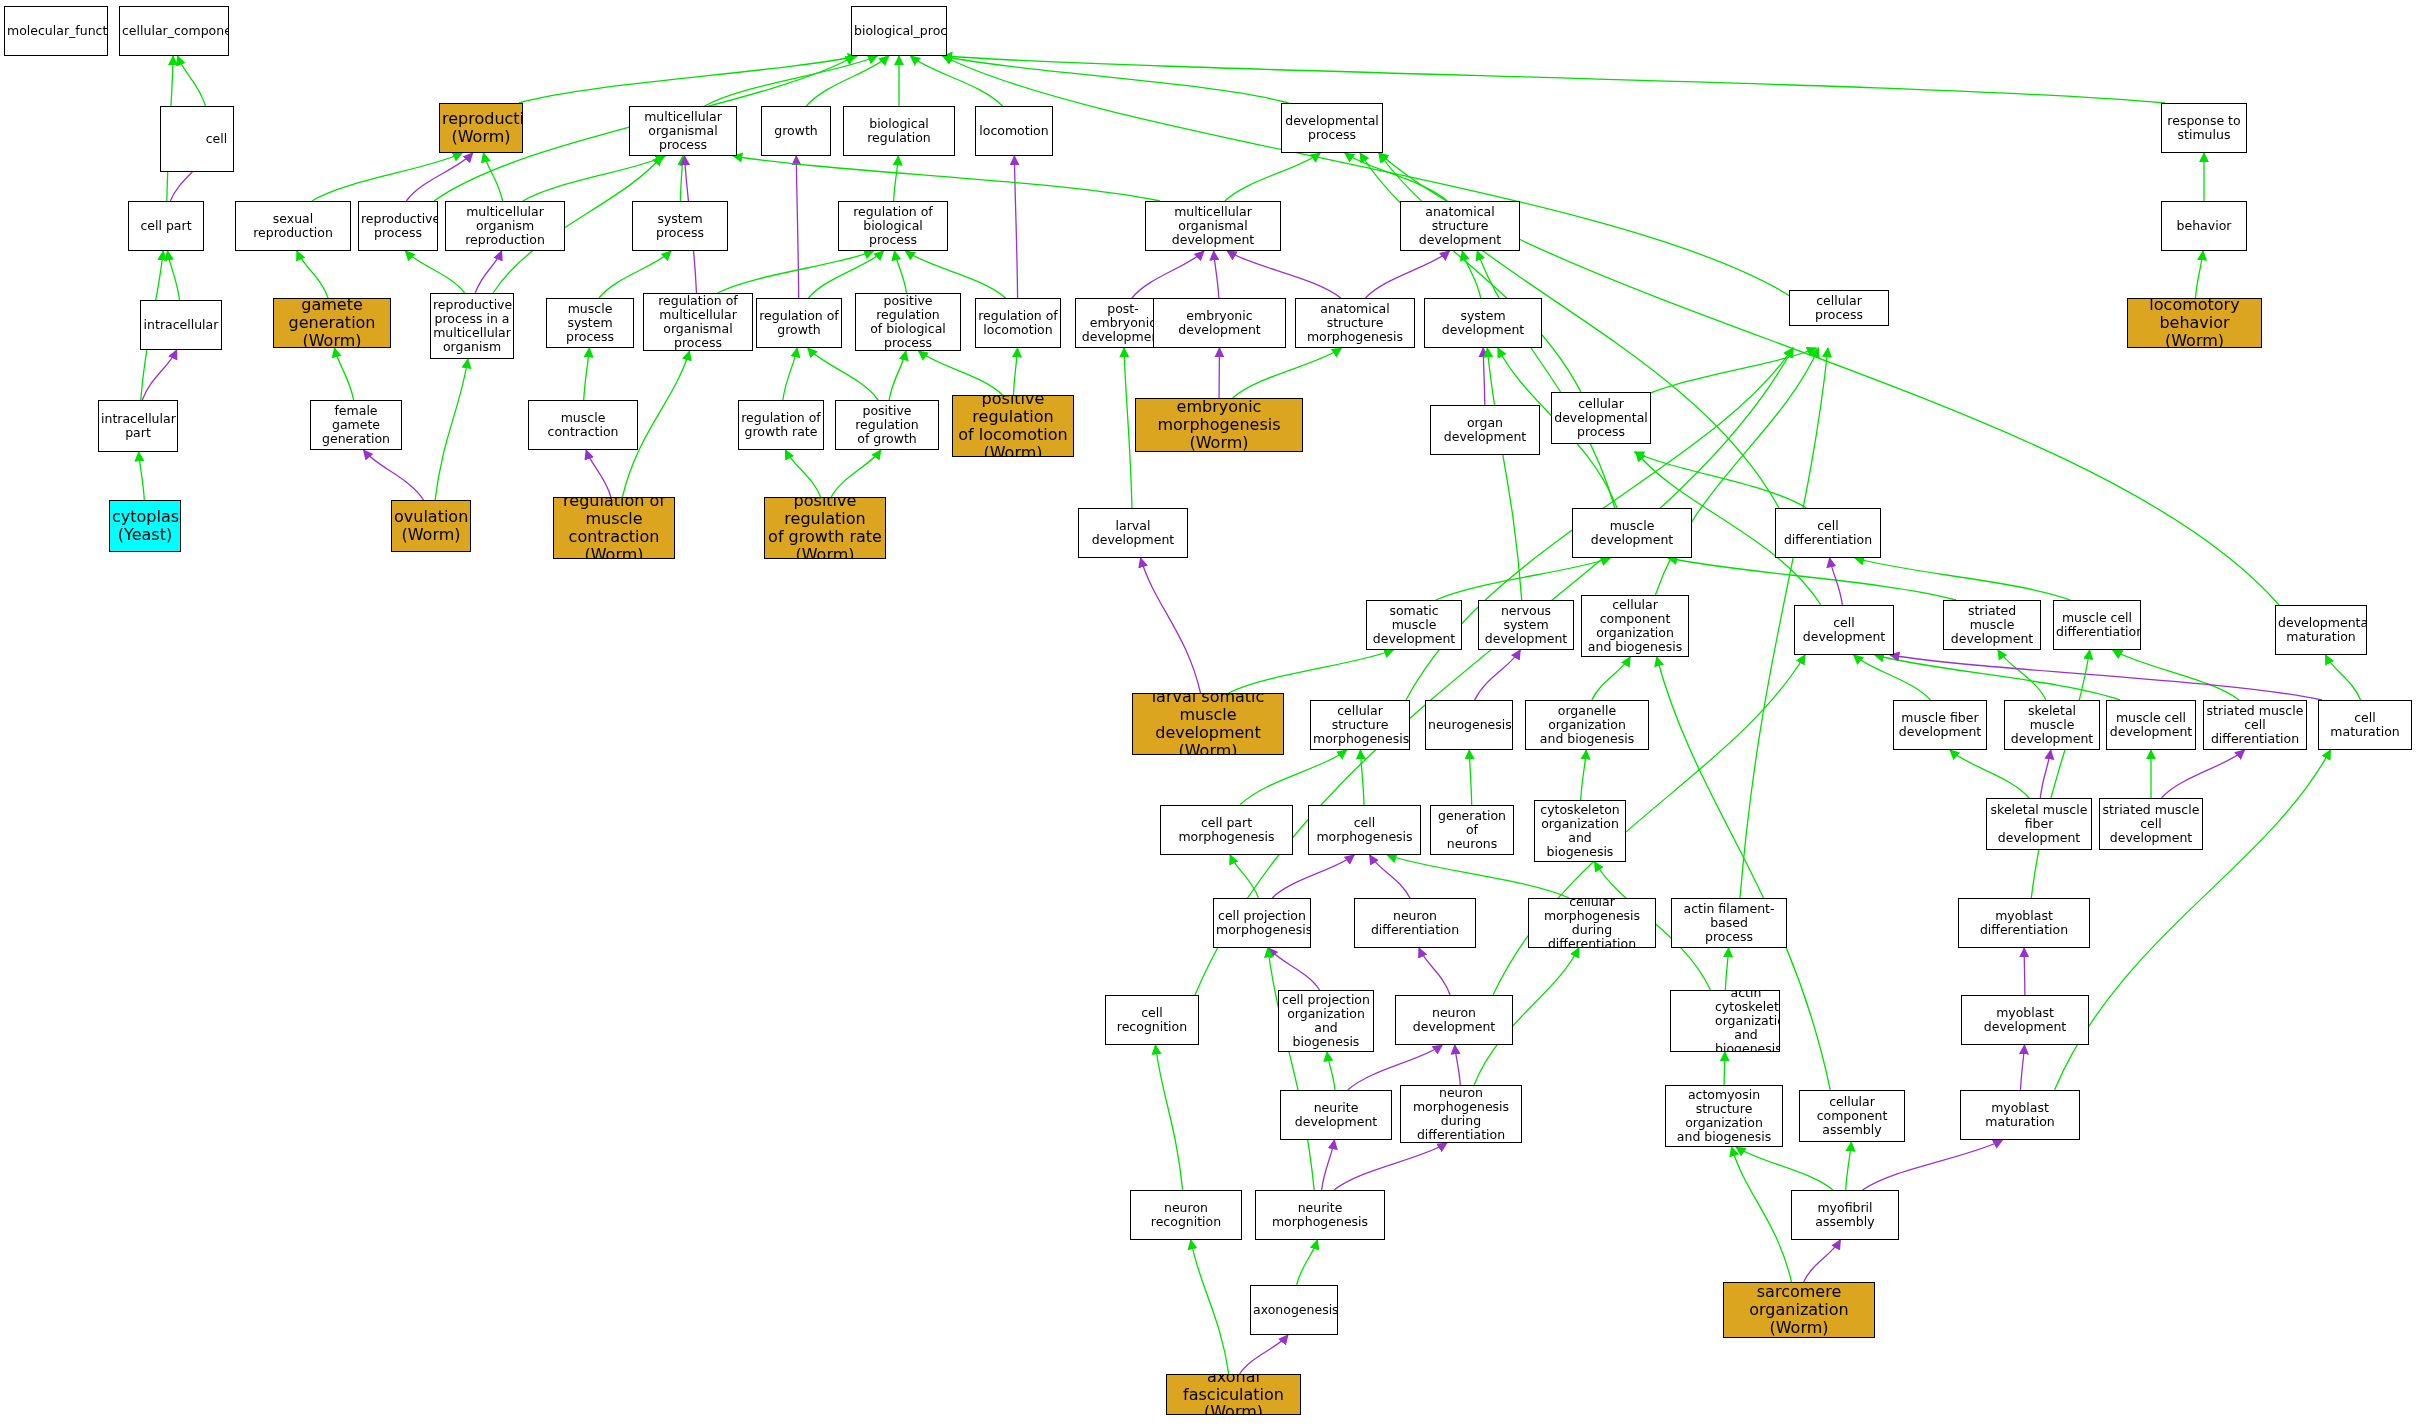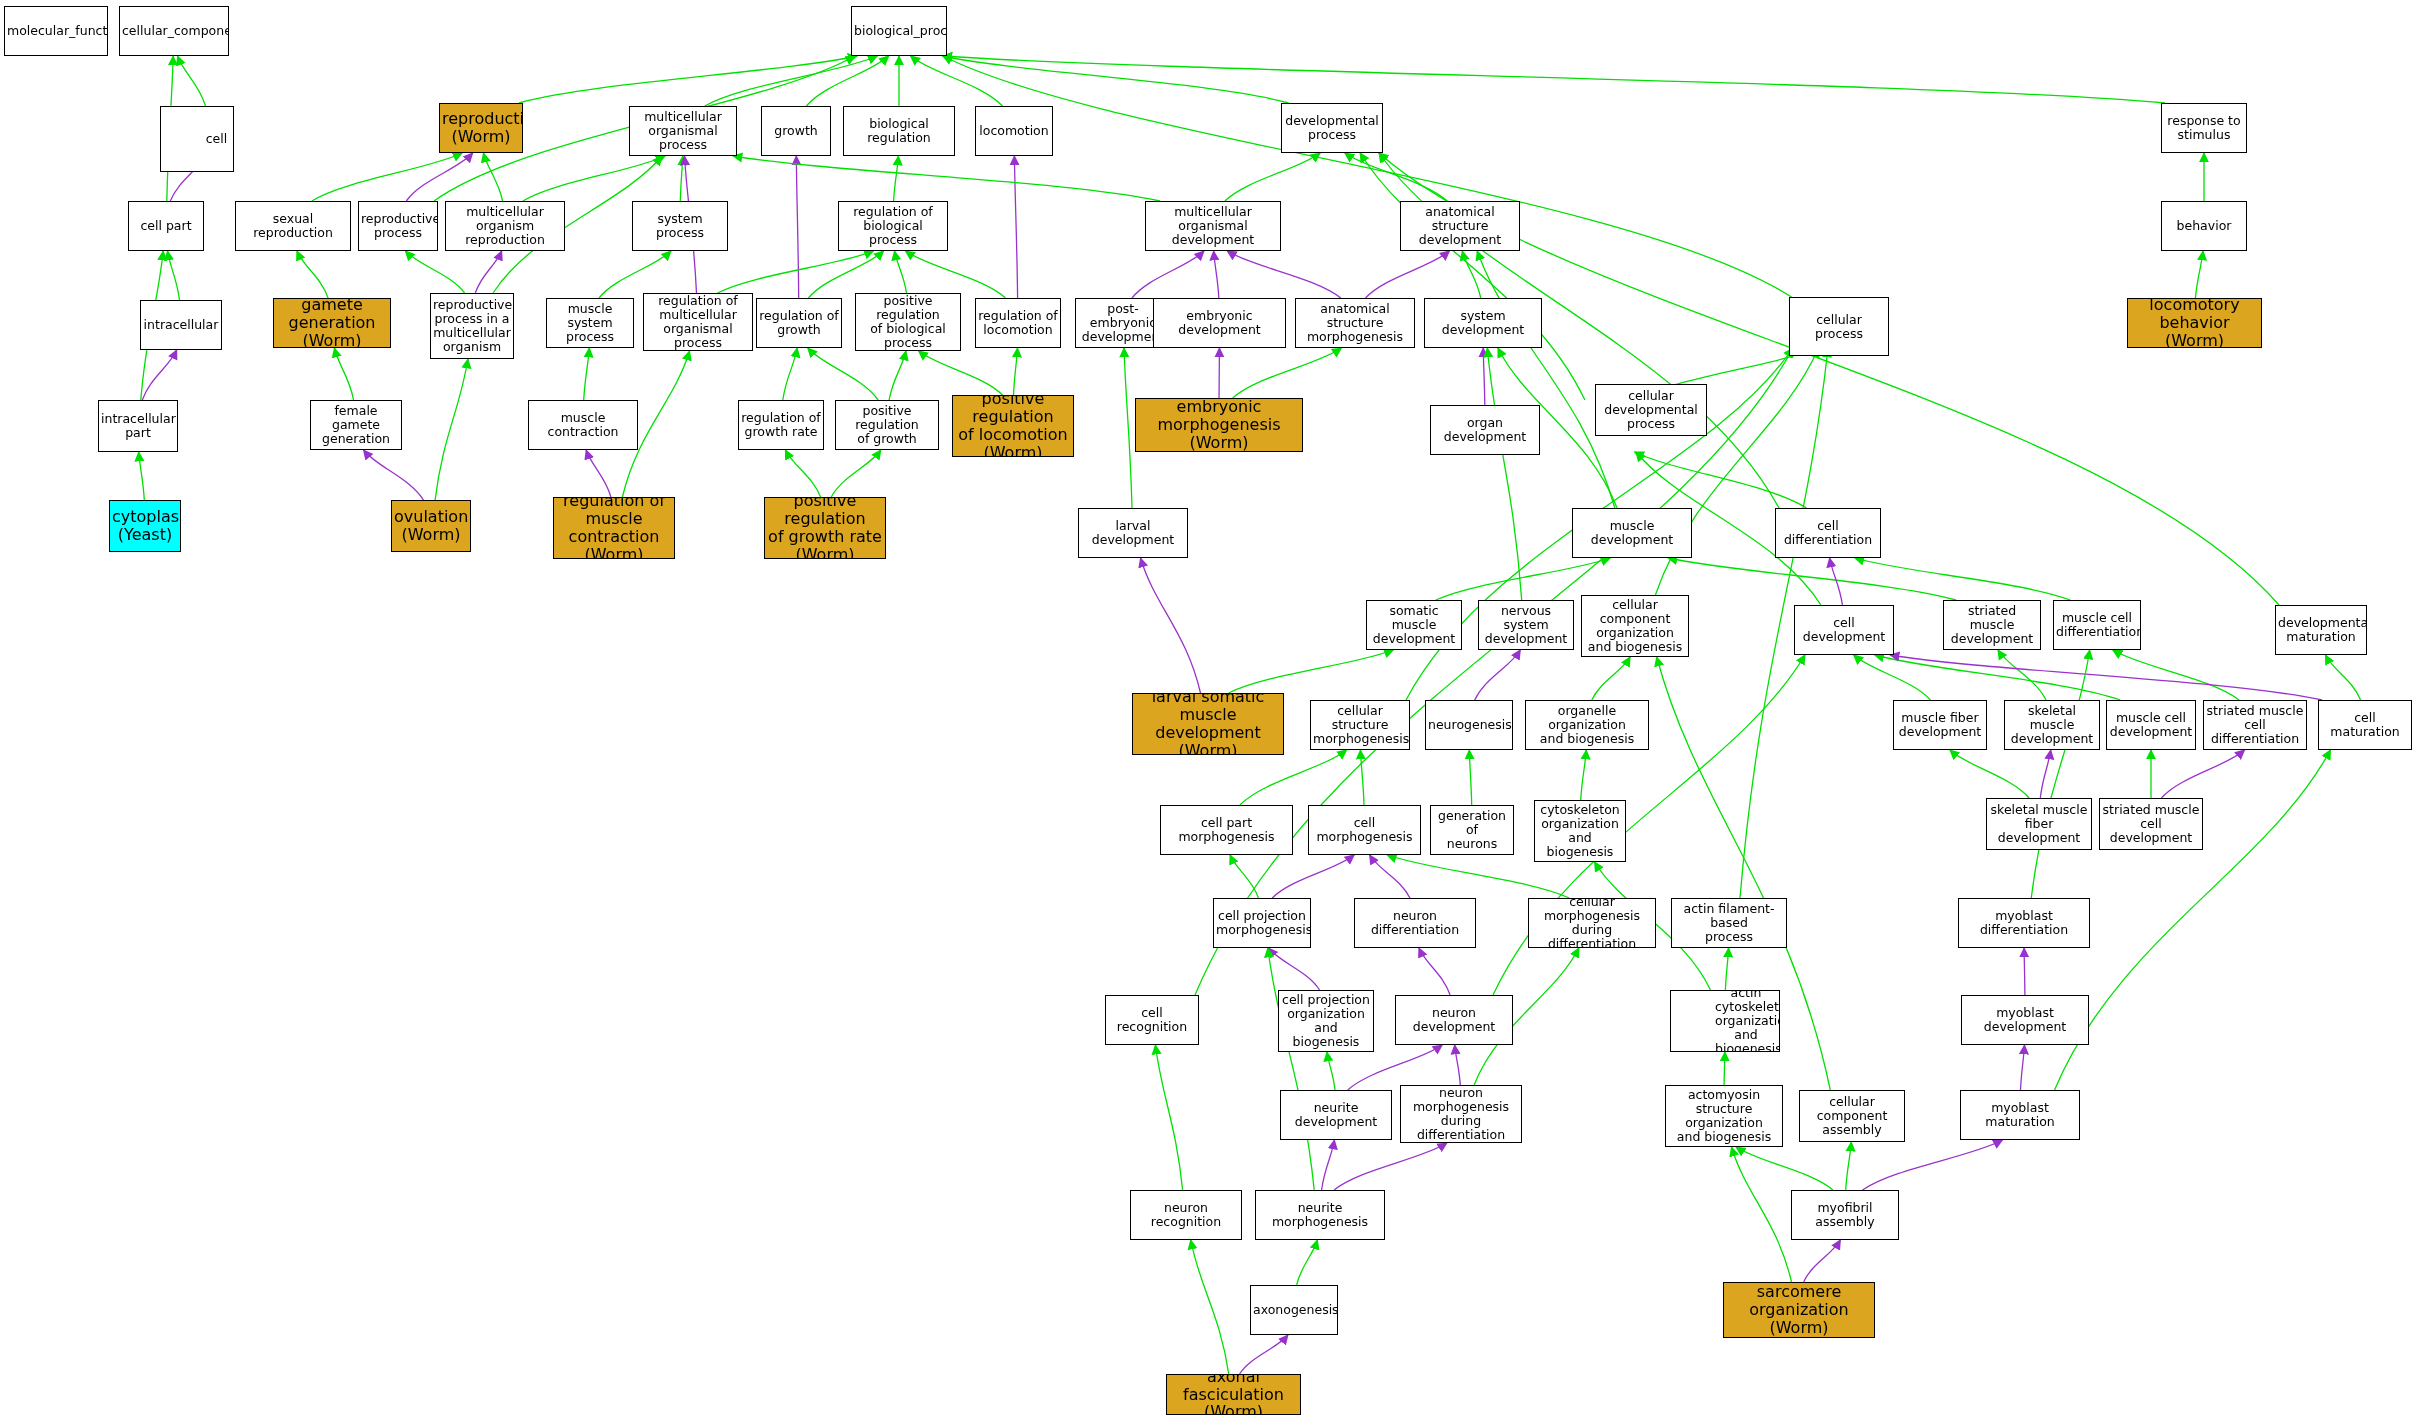--- a/index.html
+++ b/index.html
@@ -248,21 +248,21 @@
       </div>
       <div class="node plain" style="left: 1153px; top: 298px; width: 133px; height: 50px;">
         <span>embryonic development</span>
       </div>
       <div class="node plain" style="left: 1295px; top: 298px; width: 120px; height: 50px;">
         <span>anatomical structure<br>morphogenesis</span>
       </div>
       <div class="node plain" style="left: 1424px; top: 298px; width: 118px; height: 50px;">
         <span>system development</span>
       </div>
-      <div class="node plain" style="left: 1789px; top: 297px; width: 100px; height: 59px;">
+      <div class="node plain" style="left: 1789px; top: 290px; width: 100px; height: 36px;">
         <span>cellular process</span>
       </div>
       <div class="node hl" style="left: 2127px; top: 298px; width: 135px; height: 50px;">
         <span>locomotory behavior<br>(Worm)</span>
       </div>
       <div class="node plain" style="left: 98px; top: 400px; width: 80px; height: 52px;">
         <span>intracellular<br>part</span>
       </div>
       <div class="node plain" style="left: 310px; top: 400px; width: 92px; height: 50px;">
         <span>female gamete<br>generation</span>
@@ -278,21 +278,21 @@
       </div>
       <div class="node hl" style="left: 952px; top: 395px; width: 122px; height: 62px;">
         <span>positive regulation<br>of locomotion<br>(Worm)</span>
       </div>
       <div class="node hl" style="left: 1135px; top: 398px; width: 168px; height: 54px;">
         <span>embryonic morphogenesis<br>(Worm)</span>
       </div>
       <div class="node plain" style="left: 1430px; top: 405px; width: 110px; height: 50px;">
         <span>organ development</span>
       </div>
-      <div class="node plain" style="left: 1551px; top: 384px; width: 112px; height: 52px; margin-left: 44px;">
+      <div class="node plain" style="left: 1551px; top: 392px; width: 100px; height: 52px;">
         <span>cellular developmental<br>process</span>
       </div>
       <div class="node plain" style="left: 2275px; top: 605px; width: 92px; height: 50px;">
         <span>developmental<br>maturation</span>
       </div>
       <div class="node hl2" style="left: 109px; top: 500px; width: 72px; height: 52px;">
         <span>cytoplasm<br>(Yeast)</span>
       </div>
       <div class="node hl" style="left: 391px; top: 500px; width: 80px; height: 52px;">
         <span>ovulation<br>(Worm)</span>

